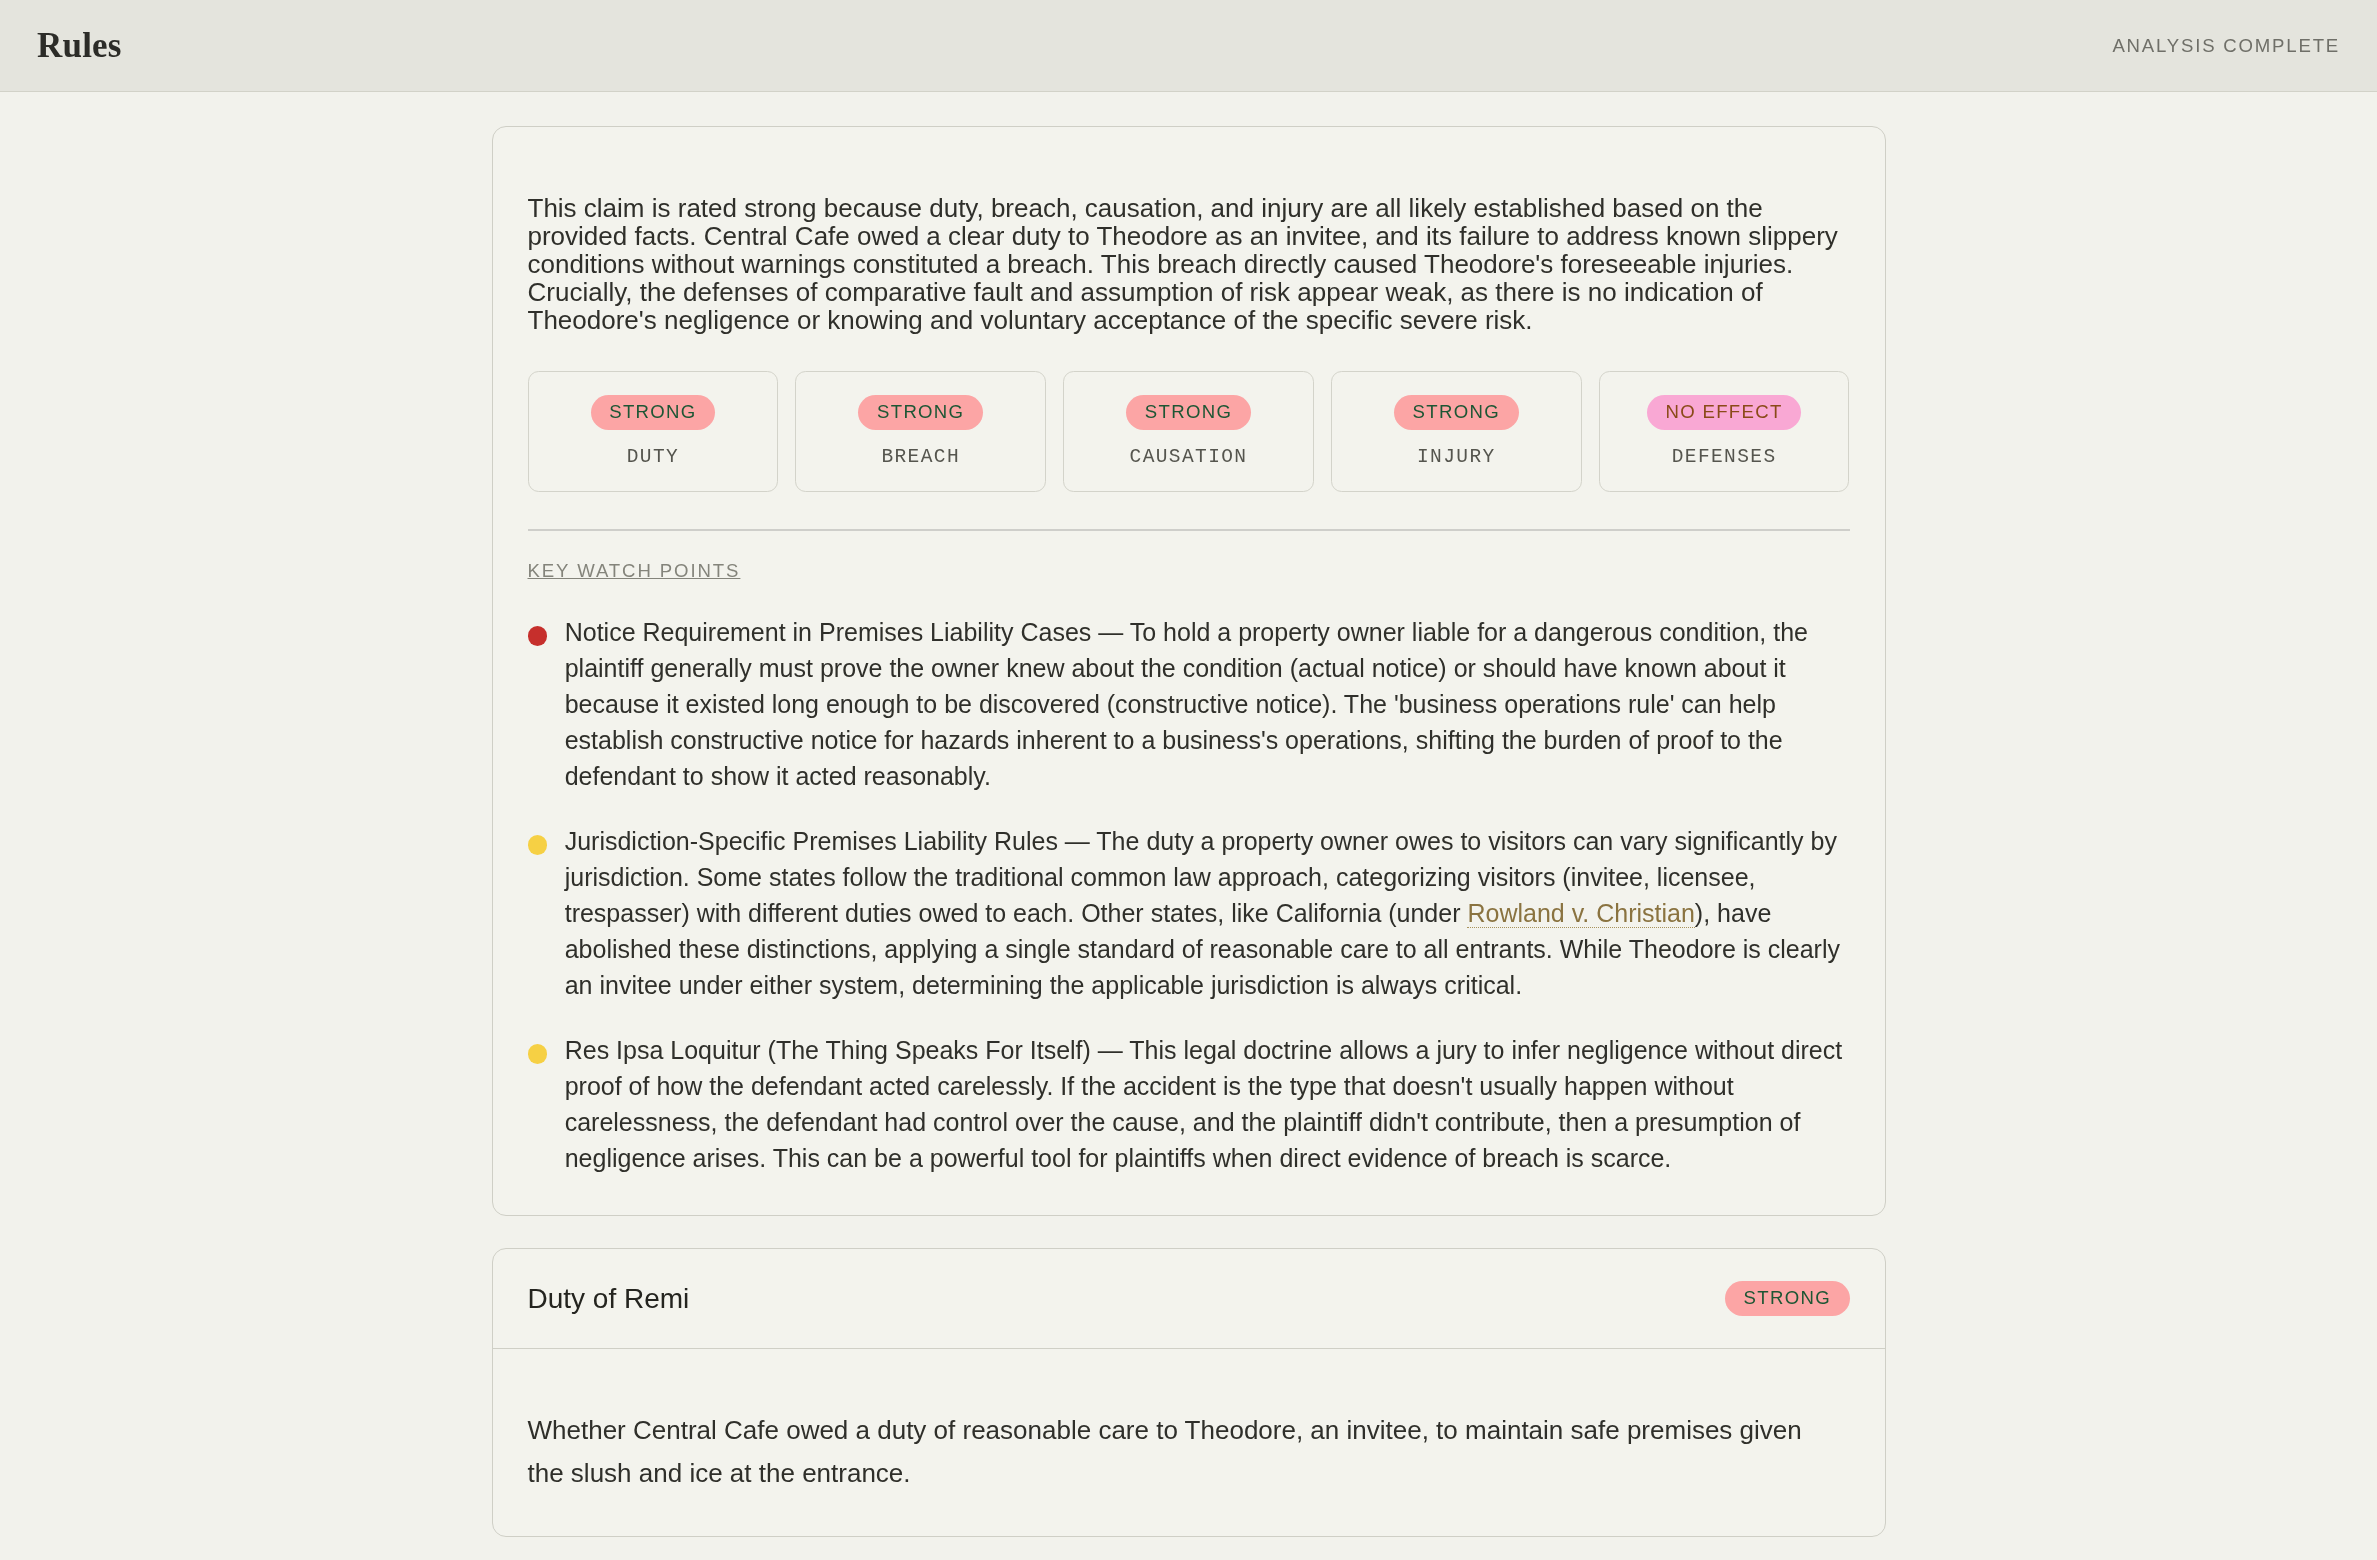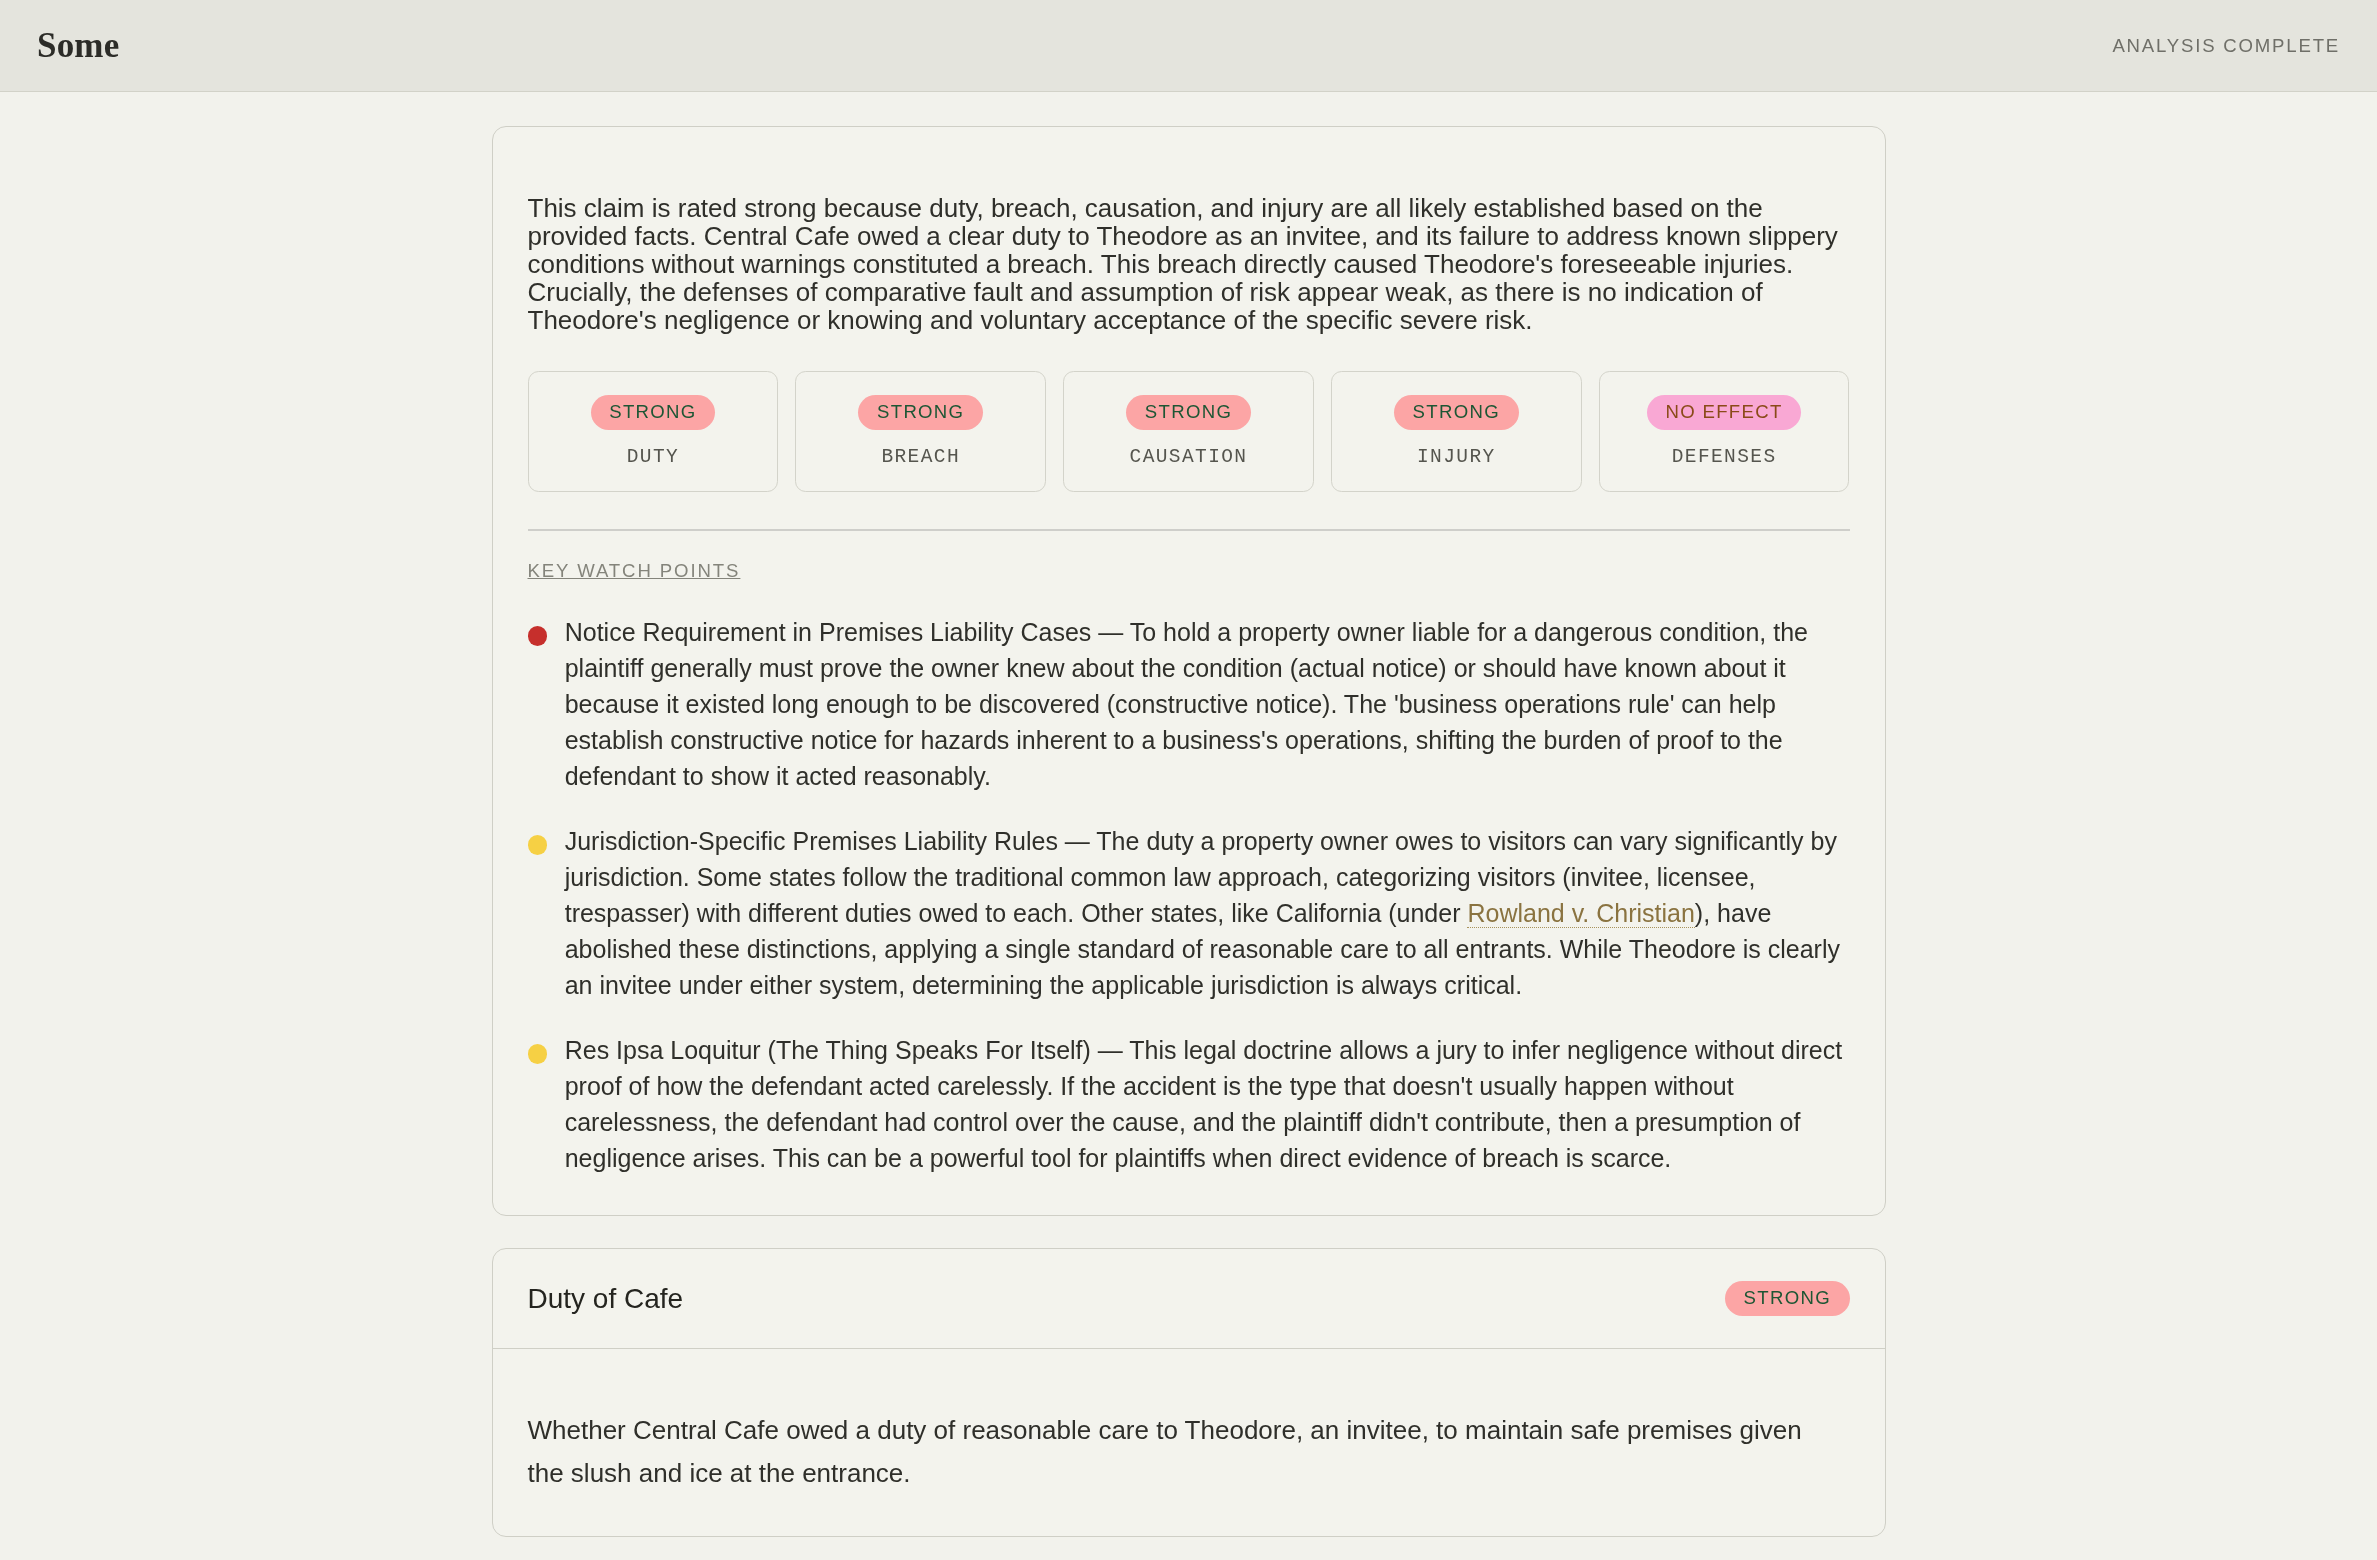--- a/index.html
+++ b/index.html
@@ -176,21 +176,21 @@
     font-size: 26px;
     line-height: 43px;
     color: #2f2f2a;
     max-width: 1311px;
   }
 </style>
 </head>
 <body>
 
 <div class="topbar">
-  <div class="brand">Some</div>
+  <div class="brand">Rules</div>
   <div class="status-text">ANALYSIS COMPLETE</div>
 </div>
 
 <div class="canvas">
 
   <div class="card overview">
 
 
     <p class="overview-paragraph">This claim is rated strong because duty, breach, causation, and injury are all likely established based on the provided facts. Central Cafe owed a clear duty to Theodore as an invitee, and its failure to address known slippery conditions without warnings constituted a breach. This breach directly caused Theodore's foreseeable injuries. Crucially, the defenses of comparative fault and assumption of risk appear weak, as there is no indication of Theodore's negligence or knowing and voluntary acceptance of the specific severe risk.</p>
 
@@ -242,21 +242,21 @@
       <li class="watch-item">
         <span class="dot yellow"></span>
         <span class="watch-text">Res Ipsa Loquitur (The Thing Speaks For Itself) — This legal doctrine allows a jury to infer negligence without direct proof of how the defendant acted carelessly. If the accident is the type that doesn't usually happen without carelessness, the defendant had control over the cause, and the plaintiff didn't contribute, then a presumption of negligence arises. This can be a powerful tool for plaintiffs when direct evidence of breach is scarce.</span>
       </li>
 
     </ul>
   </div>
 
   <div class="card section">
     <div class="section-header">
-      <div class="section-title">Duty of Cafe</div>
+      <div class="section-title">Duty of Remi</div>
       <span class="pill strong">STRONG</span>
     </div>
     <div class="section-body">
       <p class="issue-text">Whether Central Cafe owed a duty of reasonable care to Theodore, an invitee, to maintain safe premises given the slush and ice at the entrance.</p>
     </div>
   </div>
 
 </div>
 
 

